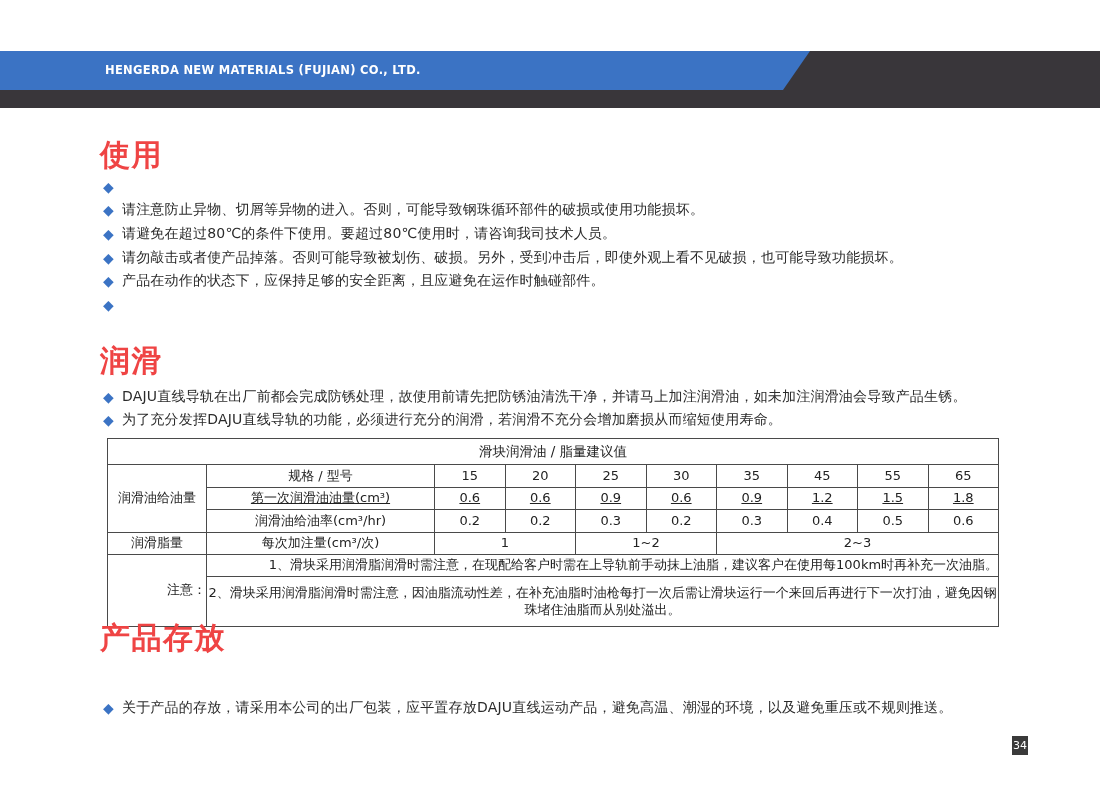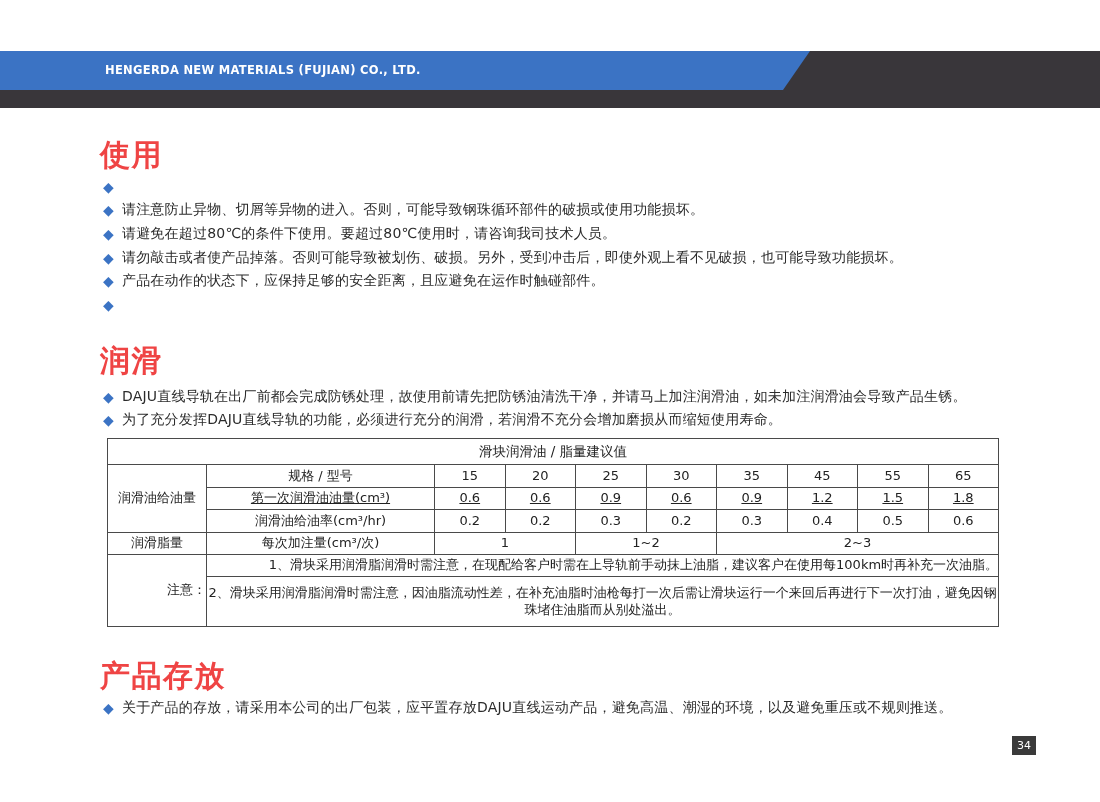--- a/index.html
+++ b/index.html
@@ -37,21 +37,21 @@
   }
 
   
   .section-heading {
     position: absolute; left: 100px;
     font-size: 30px; font-weight: bold; color: #ef4444;
     letter-spacing: 1.5px; line-height: 1;
   }
   #usage-heading   { top: 140px; }
   #lube-heading    { top: 346px; }
-  #storage-heading { top: 661px; }
+  #storage-heading { top: 623px; }
 
   
   .bullet-list { position: absolute; left: 103px; list-style: none; }
   #usage-bullets   { top: 175px; }
   #lube-bullets    { top: 385px; }
   #storage-bullets { top: 696px; }
   .bullet-item {
     height: 23.6px; display: flex; align-items: center;
     font-size: 14px; font-weight: 500; color: #2b2b2b;
     white-space: nowrap; letter-spacing: 0.2px;
@@ -80,21 +80,21 @@
   tr.row-note1 td  { height: 22px; text-align: right; }
   tr.row-note2 td  { height: 50px; }
   td.note-cell {
     text-align: left; padding: 3px 10px;
     line-height: 20px; white-space: normal;
   }
 
   
   .page-number {
     position: absolute; left: 1012px; top: 736px;
-    width: 24px; height: 19px;
+    width: 16px; height: 19px;
     background: #3a3a3a; color: #ffffff;
     font-size: 11px; display: flex;
     align-items: center; justify-content: center;
   }
 </style>
 </head>
 <body>
 
 <div class="header-dark">
   <div class="header-section-title">七、DAJU导轨使用注意事项</div>

